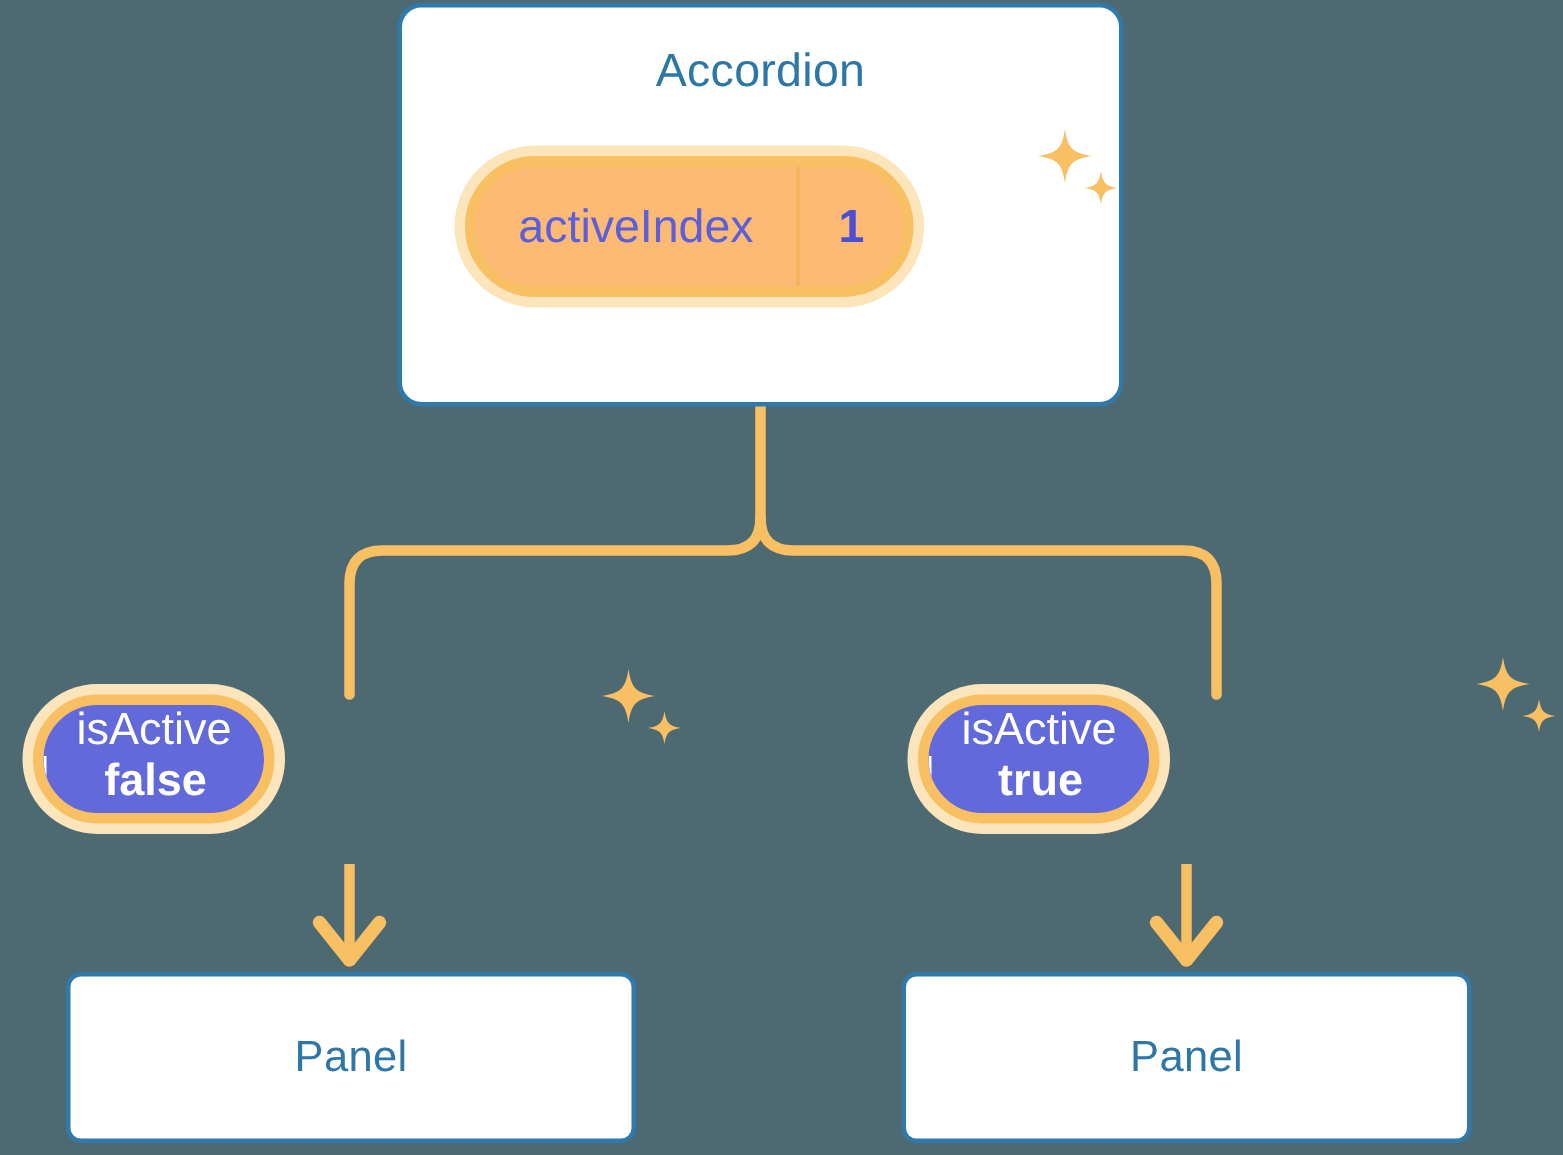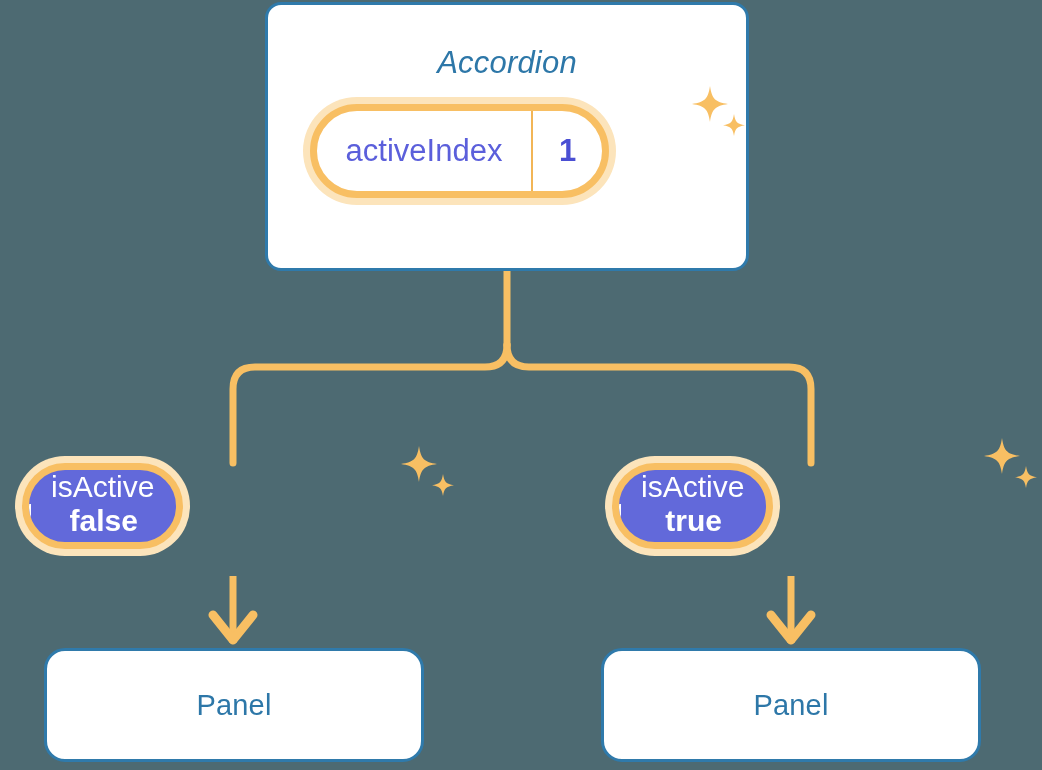--- a/index.html
+++ b/index.html
@@ -47,26 +47,26 @@
   }
 
   #card-accordion {
     left: 265px;
     top: 2px;
     width: 484px;
     height: 269px;
     border-radius: 16px;
     justify-content: flex-start;
   }
-  #card-accordion .card-title { margin-top: 40px; font-style: italic; }
+  #card-accordion .card-title { margin-top: 24px; }
 
   .panel-card {
     width: 380px;
     height: 114px;
-    border-radius: 21px;
+    border-radius: 10px;
     justify-content: center;
   }
   .panel-card .card-title { font-size: 29px; }
   #card-panel-left  { left: 44px;  top: 648px; }
   #card-panel-right { left: 601px; top: 648px; }
 
   
   .pill-wrap {
     position: absolute;
     display: flex;
@@ -84,21 +84,21 @@
   }
   .pill-key, .pill-val {
     display: flex;
     align-items: center;
     justify-content: center;
     white-space: nowrap;
     box-sizing: border-box;
   }
 
   
-  .pill-light { background: #ffffff; height: 94px; }
+  .pill-light { background: #fdba74; height: 94px; }
   .pill-light .pill-key {
     color: #5b5fdb;
     font-size: 31px;
     padding: 0 24px;
     min-width: 214px;
   }
   .pill-light .pill-val {
     color: #4a4fd3;
     font-size: 31px;
     font-weight: bold;

